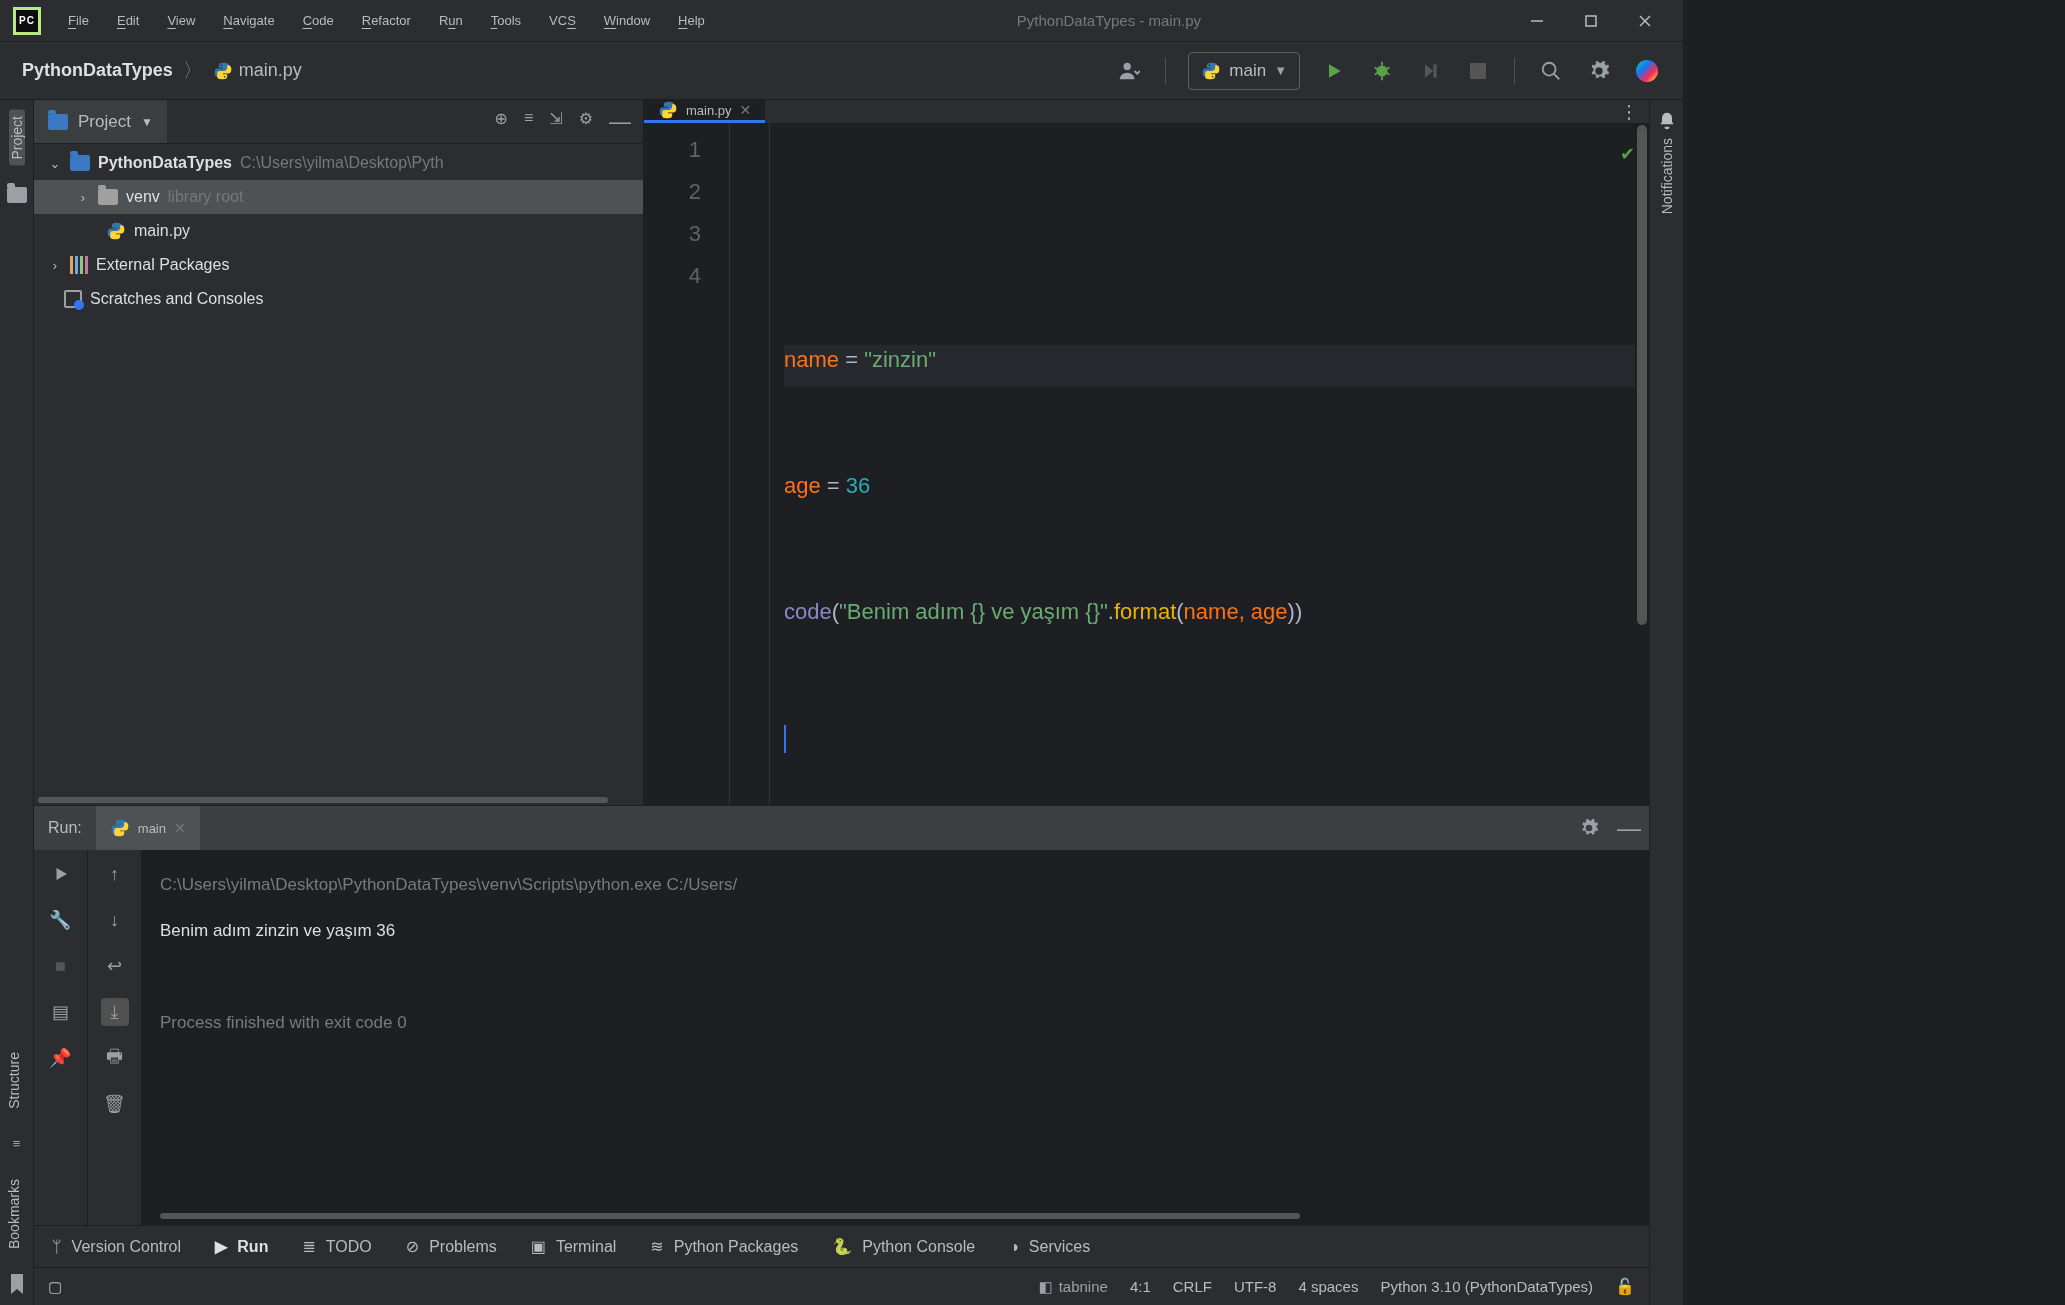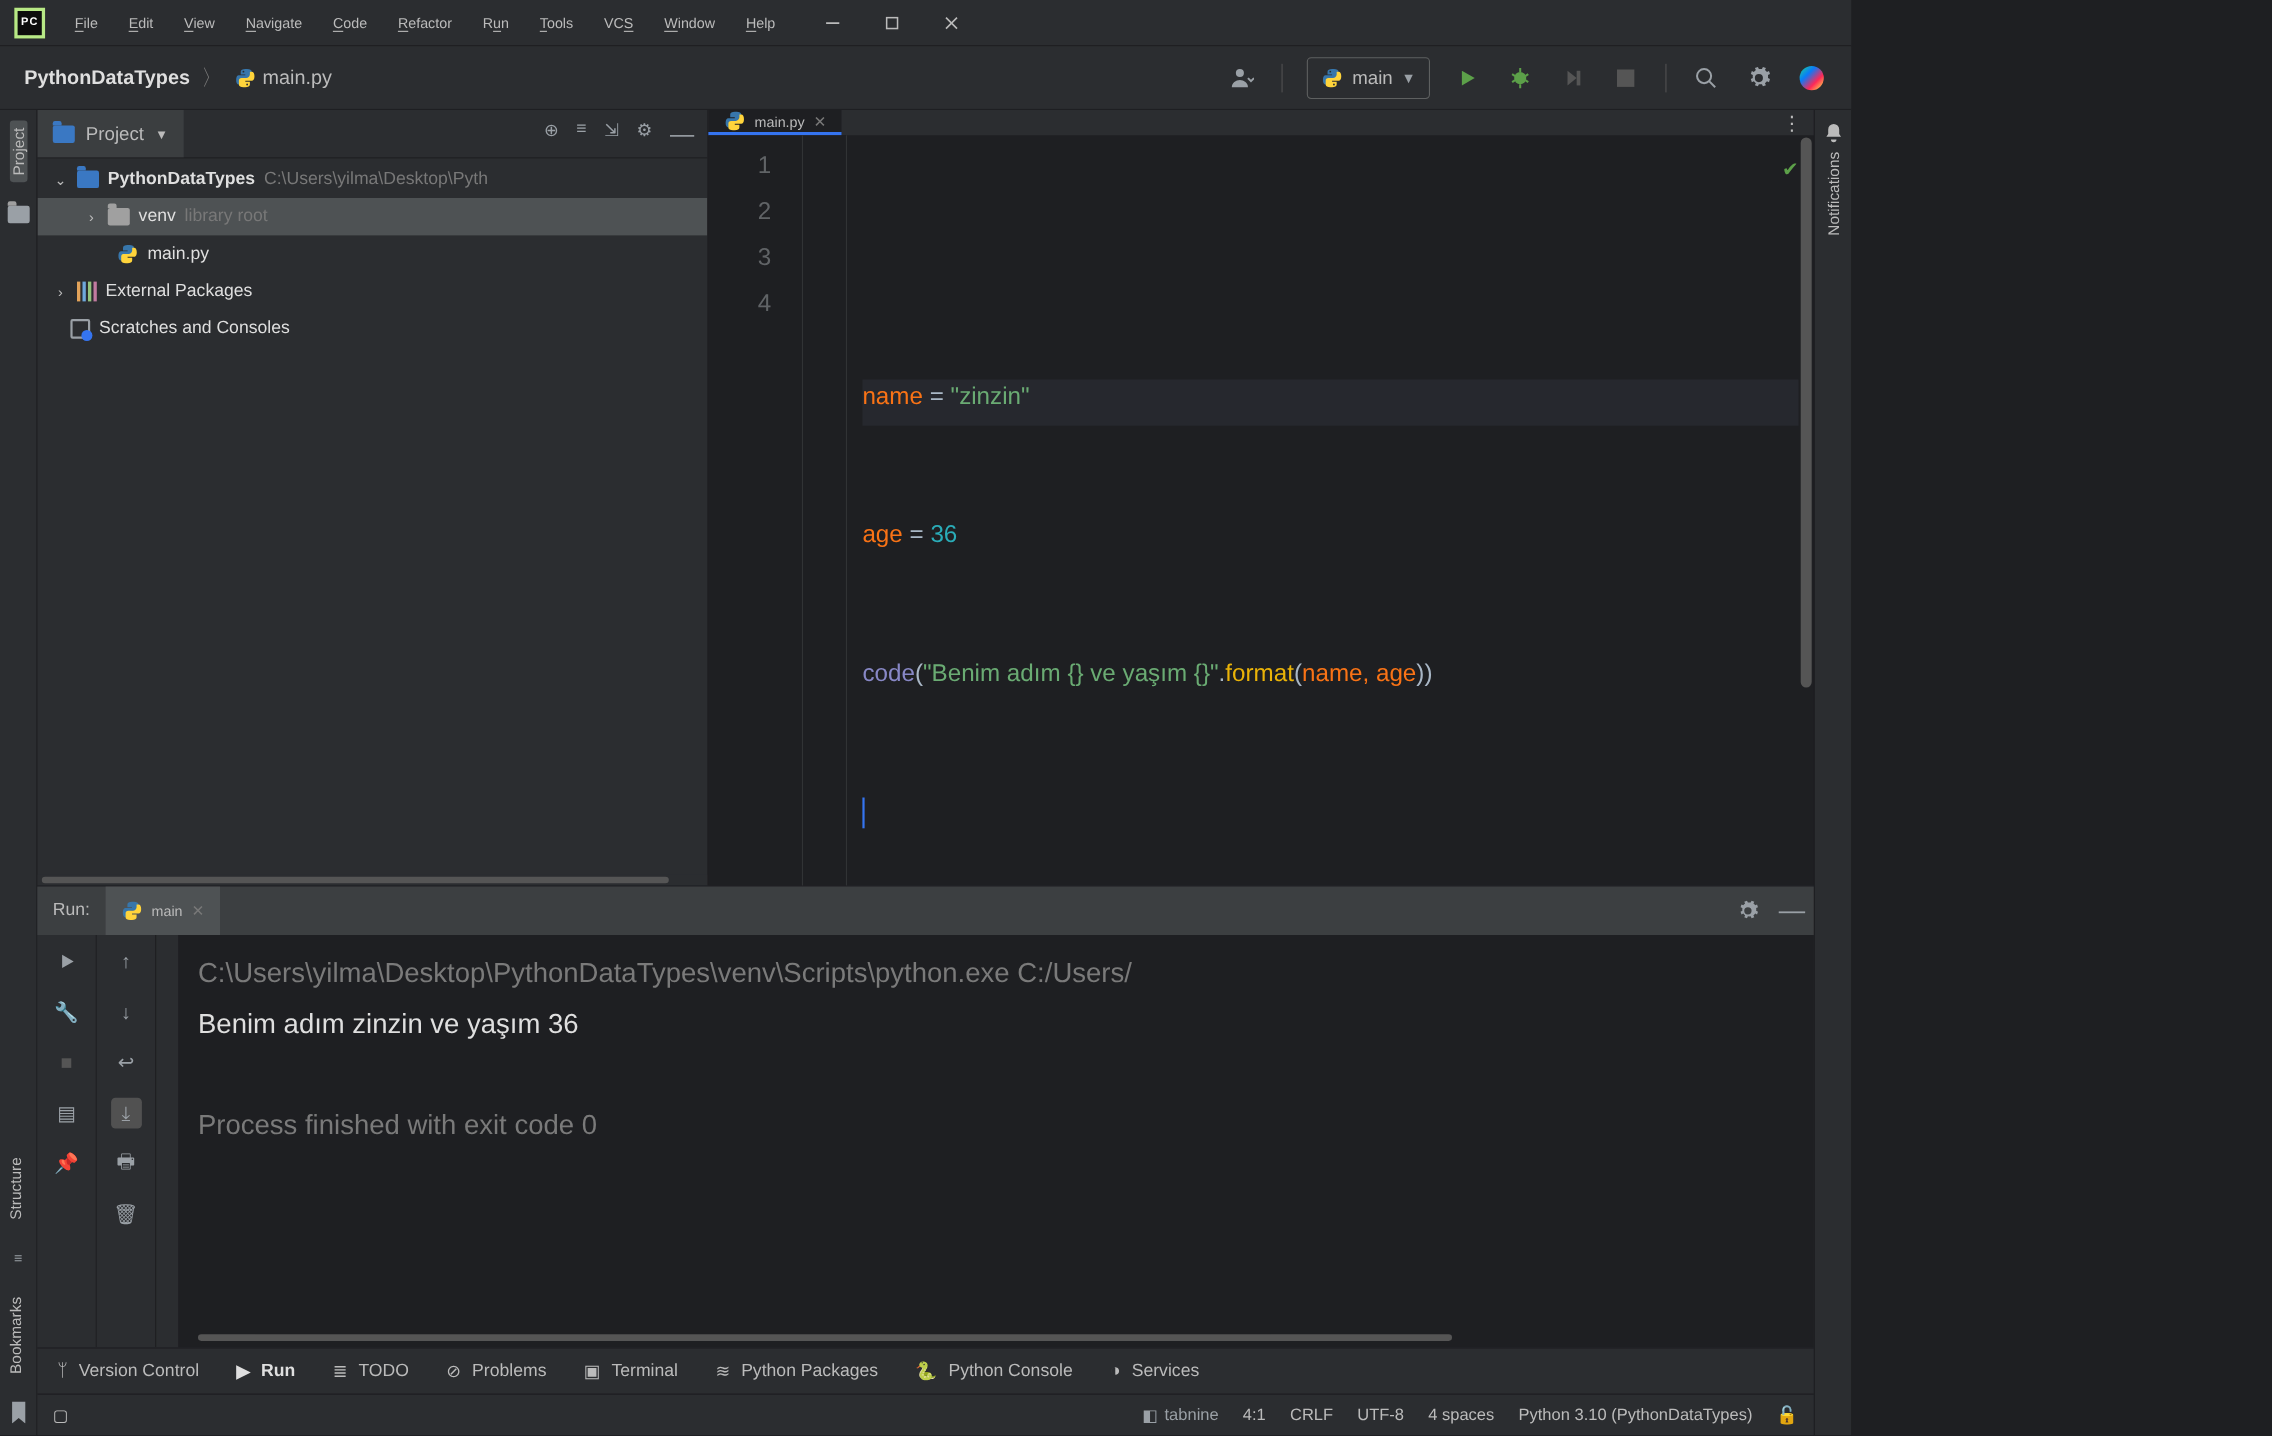--- a/index.html
+++ b/index.html
@@ -113,21 +113,21 @@
   .run-head { height:44px; display:flex; align-items:center; background:var(--bg-med); }
   .run-label { padding:0 14px; color:var(--text); font-size:16px; }
   .run-tab { display:flex; align-items:center; gap:8px; padding:0 14px; height:100%; background:#4e5254; }
   .run-tab .close { color:var(--text-dim); font-size:14px; cursor:pointer; }
   .run-head-spacer { flex:1; }
   .run-body { flex:1; display:flex; overflow:hidden; }
   .run-toolbar { width:54px; background:var(--bg-dark); border-right:1px solid var(--border); display:flex; flex-direction:column; align-items:center; padding-top:10px; gap:18px; }
   .run-toolbar2 { width:54px; background:var(--bg-dark); border-right:1px solid var(--border); display:flex; flex-direction:column; align-items:center; padding-top:10px; gap:18px; }
   .rt-icon { width:28px; height:28px; color:#9aa0a6; display:flex; align-items:center; justify-content:center; cursor:pointer; border-radius:4px; font-size:18px;}
   .rt-icon.sel { background:#515151; }
-  .console { flex:1; padding:12px 18px; font-family:"Consolas",monospace; font-size:25px; line-height:46px; color:var(--text-bright); overflow:hidden; position:relative; background:var(--bg-darkest);margin-left:20px; }
+  .console { flex:1; padding:12px 18px; font-family:"Consolas",monospace; font-size:17px; line-height:46px; color:var(--text-bright); overflow:hidden; position:relative; background:var(--bg-darkest); }
   .console .dim { color:#7a7a7a; }
   .hscroll { position:absolute; left:18px; right:18px; bottom:4px; height:10px; }
   .hscroll .ht { position:absolute; left:0; top:2px; height:6px; width:1140px; background:#555; border-radius:3px; }
 
   
   .tools-bar { height:42px; background: var(--bg-dark); border-top:1px solid var(--border); display:flex; align-items:center; padding:0 18px; gap:34px; font-size:16px; color:var(--text); }
   .tb-item { display:flex; align-items:center; gap:10px; cursor:pointer; }
   .tb-item.bold { font-weight:bold; color:var(--text-bright);}
   .status-bar { height:38px; background: var(--bg-dark); border-top:1px solid var(--border); display:flex; align-items:center; padding:0 14px; gap:22px; font-size:15px; color:var(--text); }
   .status-spacer{ flex:1;}
@@ -170,20 +170,21 @@
       </div>
     <div class="menu-item">
         <span>VC<span class="ul">S</span></span>
       </div>
     <div class="menu-item">
         <span><span class="ul">W</span>indow</span>
       </div>
     <div class="menu-item">
         <span><span class="ul">H</span>elp</span>
       </div>
+    <div class="titlebar-title">PythonDataTypes - main.py</div>
     <div class="win-btns">
       <div class="win-btn">
           <svg width="14" height="14" viewBox="0 0 14 14">
             <line x1="1" y1="7" x2="13" y2="7" stroke="currentColor" stroke-width="1.5"></line>
           </svg>
         </div>
       <div class="win-btn">
           <svg width="12" height="12" viewBox="0 0 12 12">
             <rect x="1" y="1" width="10" height="10" fill="none" stroke="currentColor" stroke-width="1.5"></rect>
           </svg>

